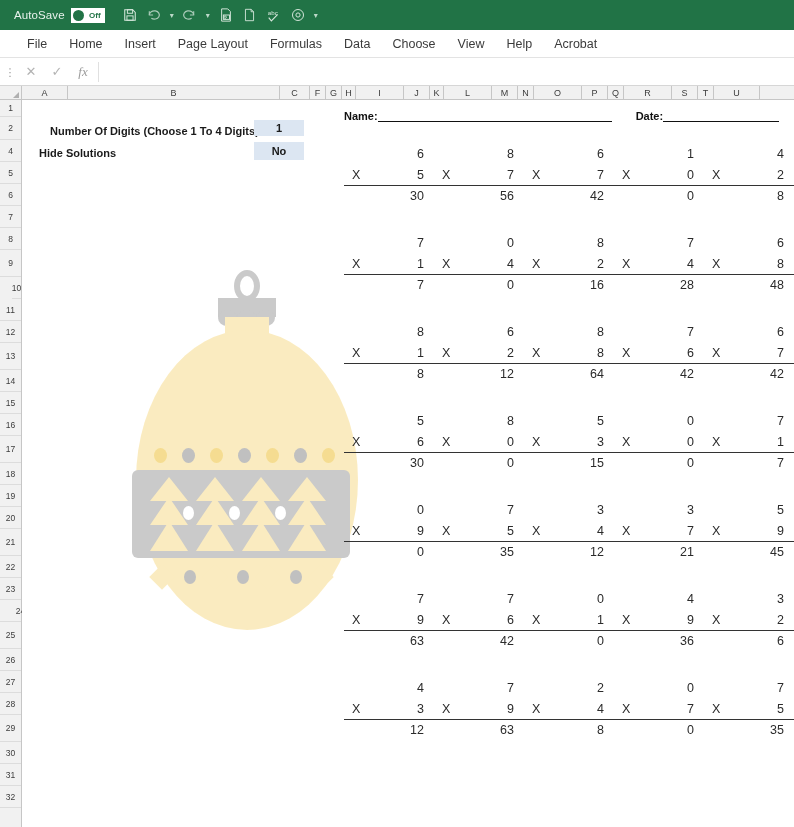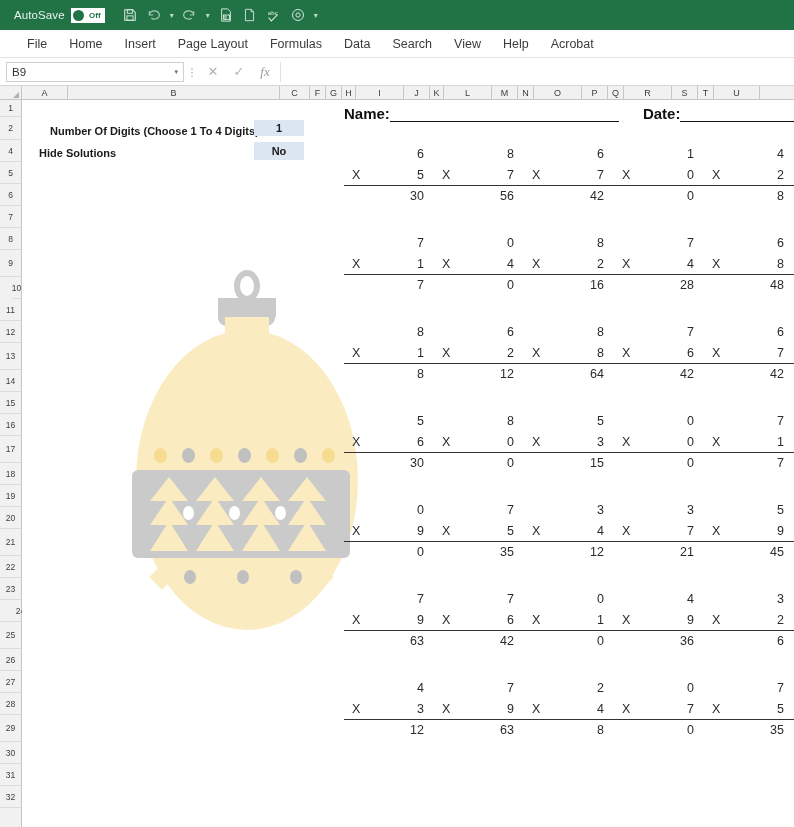--- a/index.html
+++ b/index.html
@@ -169,21 +169,21 @@
     font-size: 11px; font-weight: bold; color: #1a1a1a;
     display: flex; align-items: center; justify-content: center;
   }
 
   
   .ws { position: absolute; left: 322px; top: 0; width: 450px; }
   .nameline {
     display: flex; align-items: flex-end;
     height: 22px; gap: 0;
   }
-  .nl-label { font-size: 15px; font-weight: bold; color: #111; }
+  .nl-label { font-size: 11px; font-weight: bold; color: #111; }
   .nl-rule { border-bottom: 1.6px solid #111; height: 11px; }
   .banner {
     background: #262626; color: #ffffff;
     height: 19px;
     display: flex; align-items: center; justify-content: center;
     font-size: 12.5px; font-weight: bold; letter-spacing: .3px;
     margin-top: 3px;
   }
 
   
@@ -295,31 +295,27 @@
 
 </div>
 
 <div class="ribbon" id="ribbon">
     <div class="rtab">File</div>
     <div class="rtab">Home</div>
     <div class="rtab">Insert</div>
     <div class="rtab">Page Layout</div>
     <div class="rtab">Formulas</div>
     <div class="rtab">Data</div>
-    <div class="rtab">Search</div>
+    <div class="rtab">Choose</div>
     <div class="rtab">View</div>
     <div class="rtab">Help</div>
     <div class="rtab">Acrobat</div>
   </div>
 
 <div class="formulabar">
-  <div class="namebox">
-    <span>B9</span>
-    <span class="ncaret">▾</span>
-  </div>
   <div class="fdots">⋮</div>
   <div class="fbtns">
     <div class="fbtn">✕</div>
     <div class="fbtn">✓</div>
     <div class="fbtn fx">fx</div>
   </div>
   <div class="finput"></div>
 </div>
 
 <div class="colhdr">

